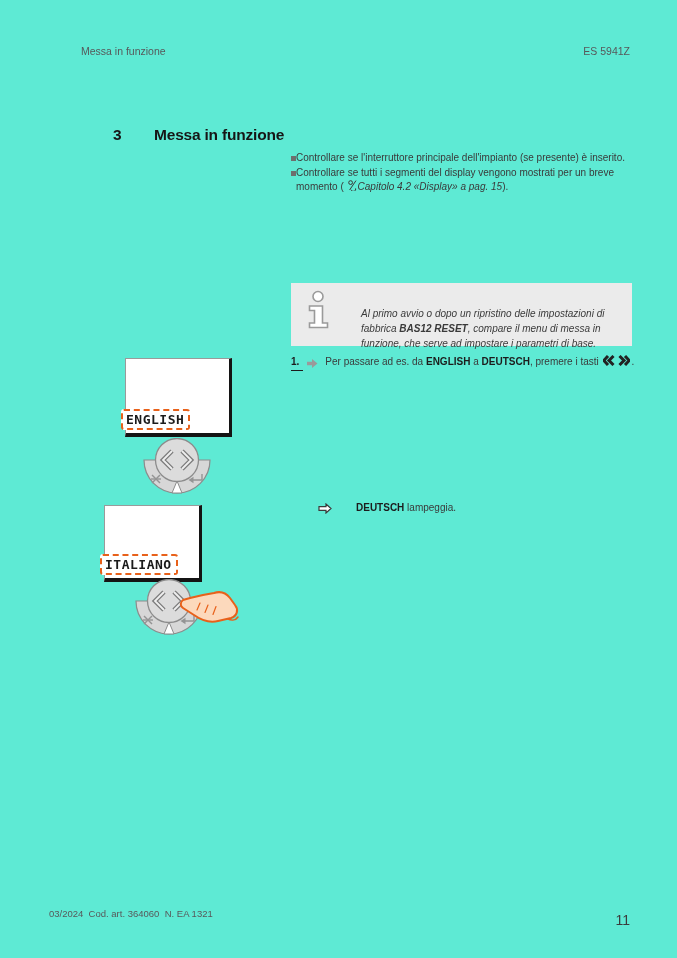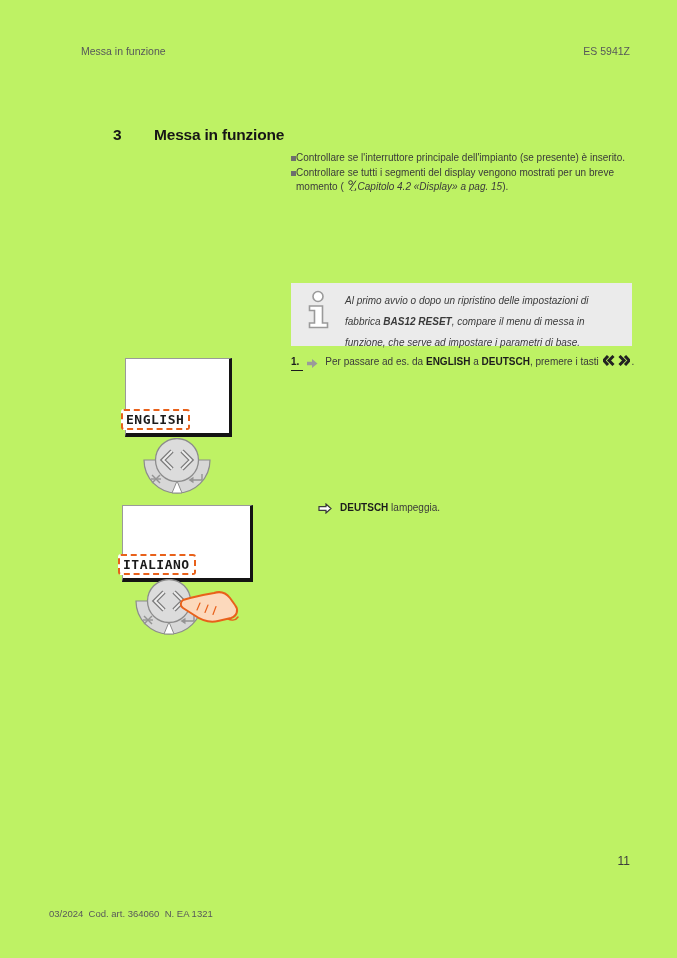--- a/index.html
+++ b/index.html
@@ -1,62 +1,62 @@
 <!DOCTYPE html>
 <html><head>
 <meta charset="utf-8">
 <style>
   html,body{margin:0;padding:0;background:#ffffff;}
-  .page{position:relative;width:677px;height:958px;background:#bef264;overflow:hidden;
+  .page{position:relative;width:677px;height:958px;background:#5eead4;overflow:hidden;
         font-family:"Liberation Sans",sans-serif;color:#3c3c3c;}
 
   
   .header-left{position:absolute;left:81px;top:45px;font-size:10.5px;color:#57585a;}
   .header-right{position:absolute;right:47px;top:45px;font-size:10.5px;color:#57585a;margin-left:21px;}
   .footer-left{position:absolute;left:49px;top:908px;font-size:9.5px;color:#58585a;white-space:pre;}
-  .footer-right{position:absolute;right:47px;top:854px;font-size:12px;color:#3c3c3c;}
+  .footer-right{position:absolute;right:47px;top:912px;font-size:14px;color:#3c3c3c;}
 
   
   .section-title{position:absolute;left:81px;top:126px;font-size:15.5px;font-weight:bold;color:#161616;letter-spacing:-0.2px;margin-left:32px;}
   .title-number{display:inline-block;width:41px;}
   .left-heading{position:absolute;left:81px;top:152px;width:200px;font-size:9.8px;font-weight:bold;color:#1c1c1c;line-height:13px;}
 
   
   .checklist{position:absolute;left:291px;top:151px;width:341px;}
   .check-item{display:flex;margin-bottom:1.5px;font-size:10px;line-height:13.5px;color:#3a3a3a;}
   .bullet-square{flex:none;width:5px;height:5px;background:#6e6e6e;margin-top:4.5px;}
   .ref-italic{font-style:italic;}
   .xref-icon{display:inline-block;vertical-align:-1px;margin:0 1px;}
 
   
   .note-box{position:absolute;left:291px;top:283px;width:341px;height:63px;background:#ebebeb;box-sizing:border-box;}
   .note-icon{position:absolute;left:14px;top:7px;}
-  .note-text{position:absolute;left:54px;top:7px;width:274px;font-size:10px;line-height:21px;
-             font-style:italic;color:#3a3a3a;margin:0;}
+  .note-text{position:absolute;left:54px;top:7px;width:274px;font-size:10px;line-height:15px;
+             font-style:italic;color:#3a3a3a;margin:16px;}
   .note-text b{font-weight:bold;}
 
   
   .step-row{position:absolute;left:291px;top:355px;width:350px;font-size:10px;line-height:14px;
             display:flex;align-items:baseline;white-space:nowrap;color:#3a3a3a;}
   .step-number{font-weight:bold;color:#1c1c1c;border-bottom:1.2px solid #1c1c1c;padding:0 4px 1px 0;margin-right:4px;}
   .step-arrow{margin-right:7px;align-self:center;}
   .step-text b{font-weight:bold;color:#1c1c1c;}
   .key-icon{display:inline-block;vertical-align:-1px;margin:0 1.5px;}
 
   
   .result-row{position:absolute;left:318px;top:501px;font-size:10px;line-height:14px;
-              display:flex;align-items:center;gap:8px;color:#3a3a3a;}
+              display:flex;align-items:center;gap:24px;color:#3a3a3a;}
   .result-row b{font-weight:bold;color:#1c1c1c;}
 
   
   .display-box{position:absolute;background:#ffffff;box-sizing:border-box;
                border-top:1px solid #9a9a9a;border-left:1px solid #9a9a9a;
                border-right:3px solid #141414;border-bottom:4px solid #141414;}
   .display-1{left:125px;top:358px;width:107px;height:79px;}
-  .display-2{left:122px;top:505px;width:131px;height:77px;}
+  .display-2{left:104px;top:505px;width:98px;height:77px;}
   .lcd-label{position:absolute;left:-5px;bottom:3px;background:#ffffff;
              font-family:"DejaVu Sans Mono",monospace;font-weight:bold;font-size:13px;
              letter-spacing:0.5px;color:#1b1b1b;border:2px dashed #e8611a;
              padding:1px 4px 1px 3px;border-radius:3px;white-space:nowrap;}
   .dial-1{position:absolute;left:138px;top:438px;}
   .dial-2{position:absolute;left:130px;top:579px;}
 </style>
 </head>
 <body>
 

